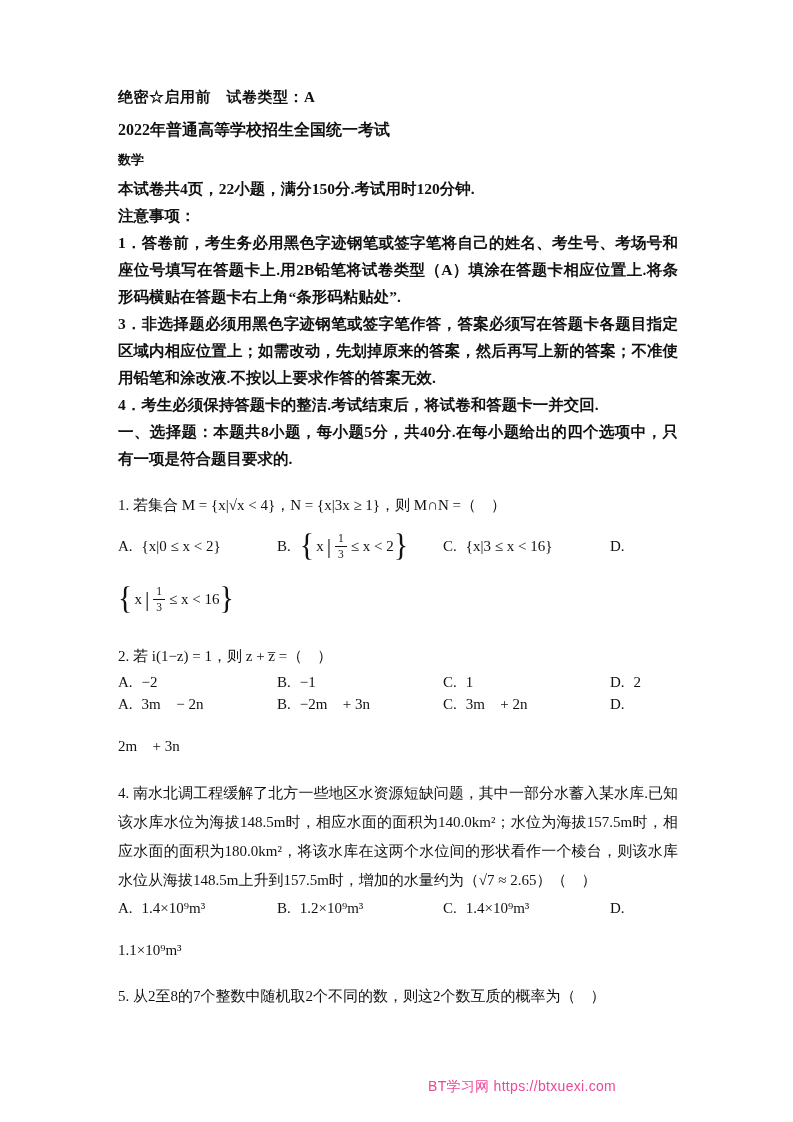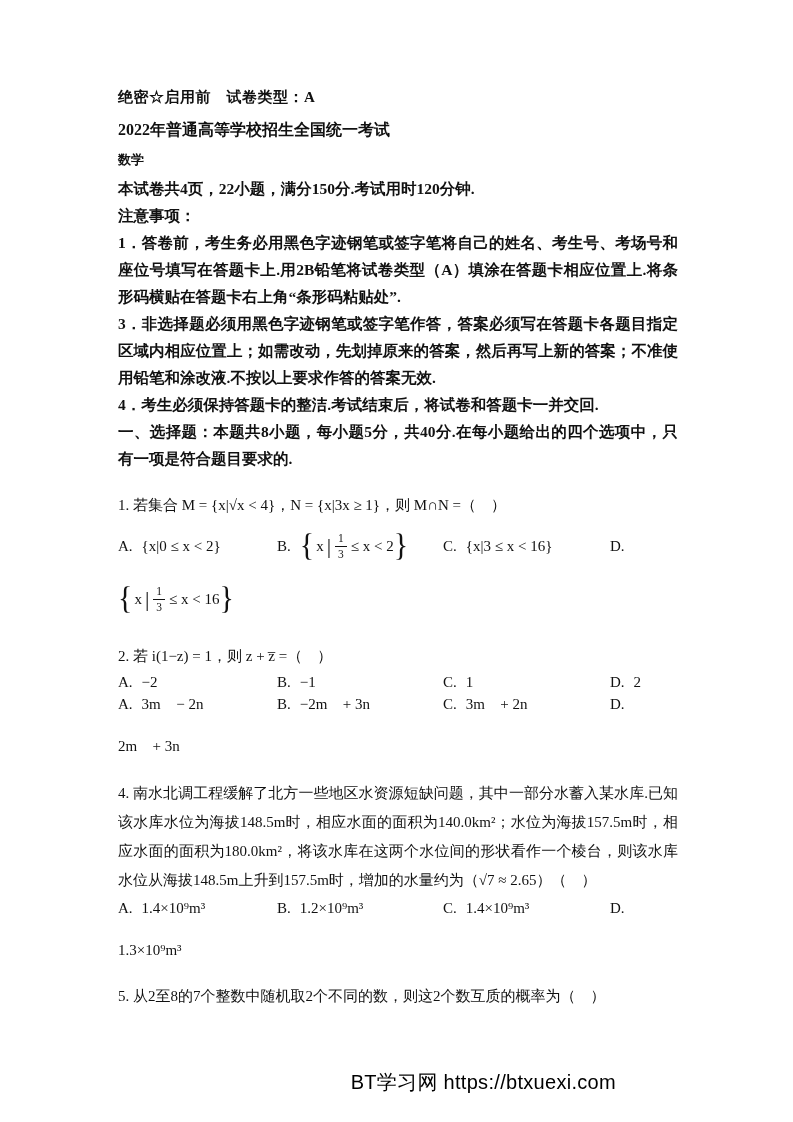--- a/index.html
+++ b/index.html
@@ -35,21 +35,21 @@
   .mset .brace { font-size:30px; font-weight:normal; line-height:1; transform:scaleY(1.05); }
   .mset .svar { margin-left:2px; }
   .mset .sbar { font-size:22px; line-height:1; margin:0 3px; }
   .frac { display:inline-flex; flex-direction:column; text-align:center; font-size:11.5px; line-height:1.25; margin:0 4px 0 1px; }
   .frac .num { border-bottom:1px solid #111; padding:0 3px; }
   .frac .den { padding:0 3px; }
   .dline { font-size:15px; margin:6px 0 4px 0; min-height:48px; display:flex; align-items:center; }
   .footer {
     position:absolute; right:106px; bottom:26px;
     font-family:"Liberation Sans","DejaVu Sans",sans-serif;
-    font-size:20px; color:#000000; letter-spacing:0.3px;
+    font-size:14px; color:#ec4899; letter-spacing:0.3px;
   }
 </style>
 </head>
 <body>
 
 <div class="page">
   <div class="content">
 
     <div class="sec-line">绝密☆启用前　试卷类型：A</div>
     <div class="title">2022年普通高等学校招生全国统一考试</div>
@@ -156,20 +156,20 @@
       </div>
       <div class="opt">
         <span class="olabel">C.</span>
         <span>1.4×10⁹m³</span>
       </div>
       <div class="opt">
         <span class="olabel">D.</span>
         <span></span>
       </div>
     </div>
-    <p class="qstem">1.3×10⁹m³</p>
+    <p class="qstem">1.1×10⁹m³</p>
 
     <p class="qstem">5. 从2至8的7个整数中随机取2个不同的数，则这2个数互质的概率为（　）</p>
 
   </div>
 
   <div class="footer">BT学习网 https://btxuexi.com</div>
 </div>
 
 </body></html>

